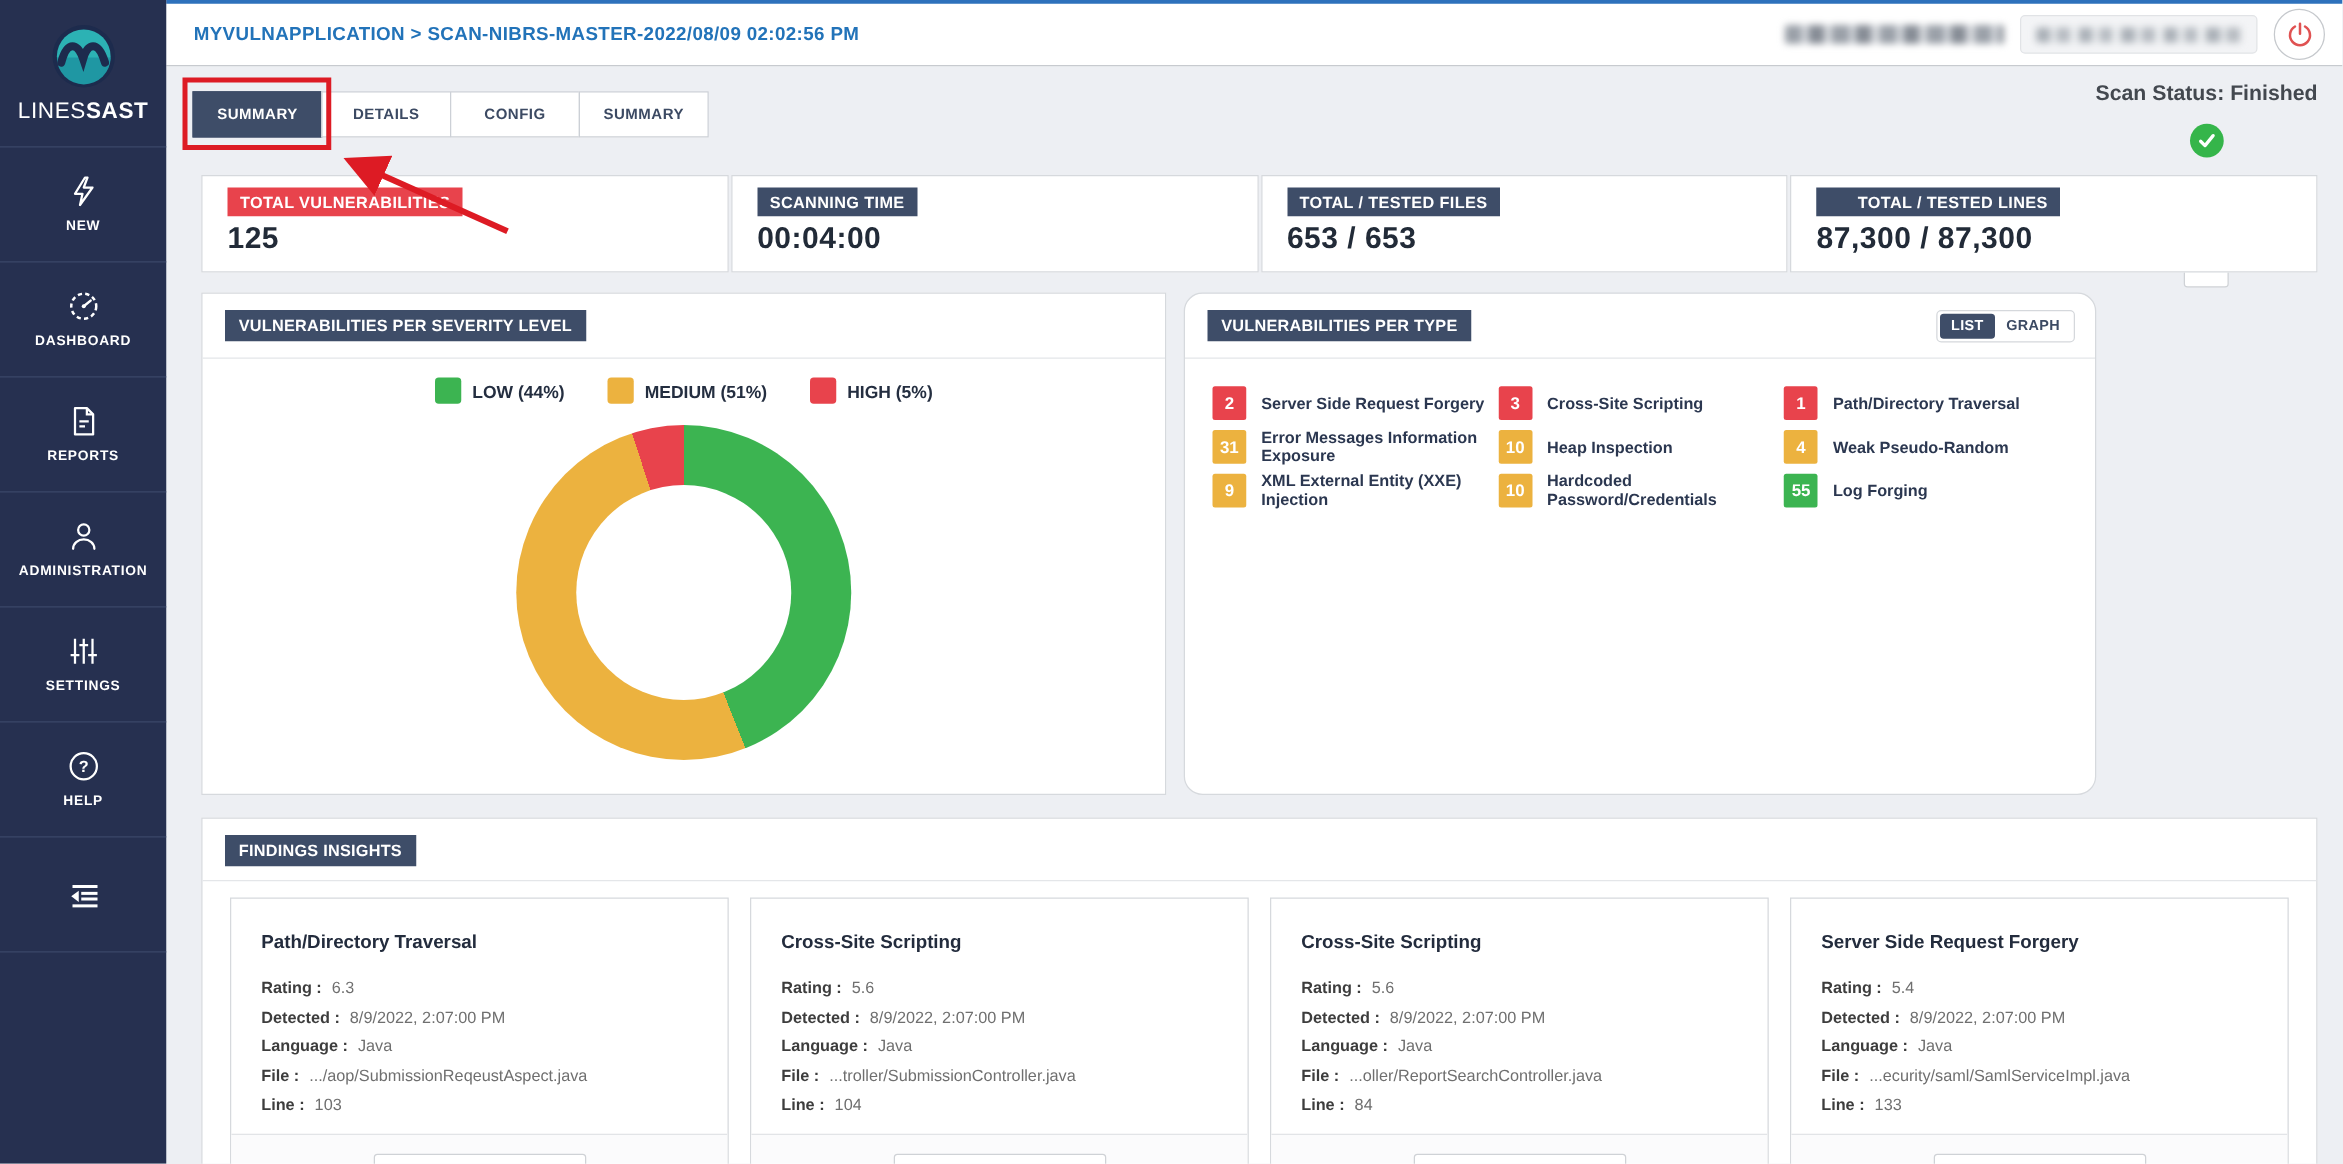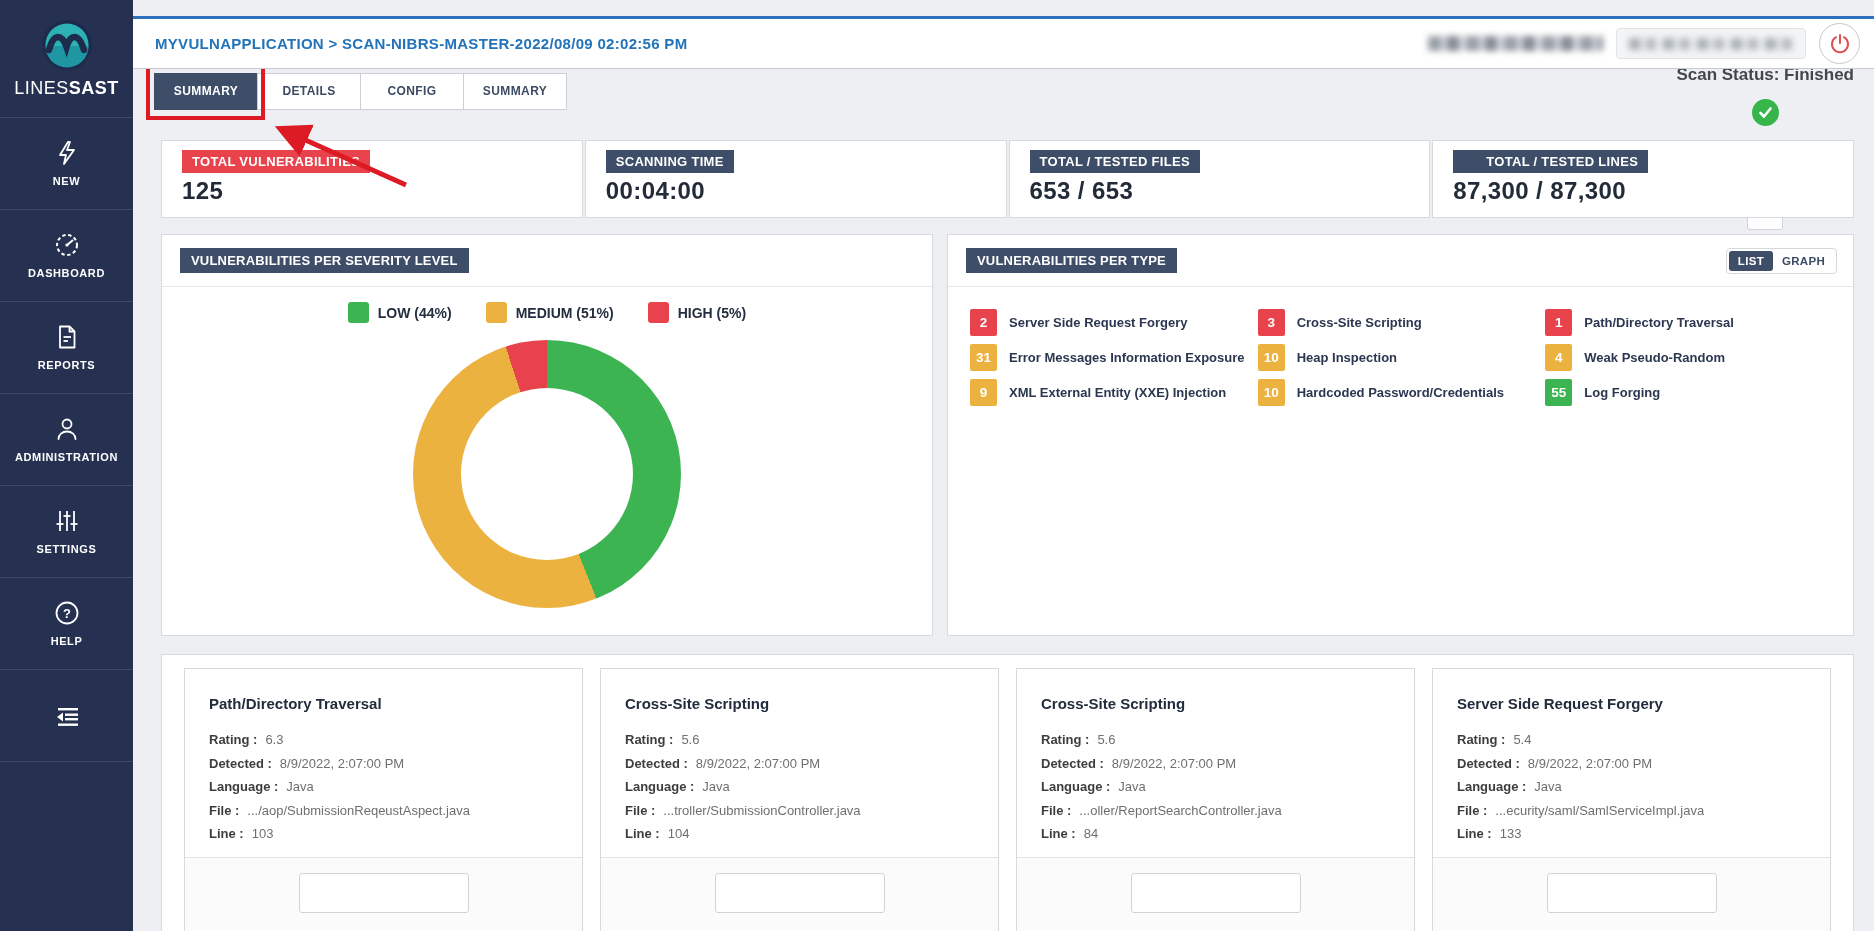--- a/index.html
+++ b/index.html
@@ -9,21 +9,21 @@
   
   .sidebar { position:absolute; left:0; top:0; width:133px; height:931px; background:#263050; z-index:5; }
   .logo-wrap { height:118px; display:flex; flex-direction:column; align-items:center; justify-content:center; border-bottom:1px solid #3b4768; }
   .brand { color:#fff; font-size:18px; letter-spacing:.5px; margin-top:7px; }
   .brand .bold { font-weight:bold; }
   .nav-item { height:92px; border-bottom:1px solid #3b4768; display:flex; flex-direction:column; align-items:center; justify-content:center; gap:9px; color:#fff; cursor:pointer; }
   .nav-label { font-size:11px; font-weight:bold; letter-spacing:.6px; }
   .nav-item svg { display:block; }
 
   
-  .header { position:absolute; left:133px; top:16px; right:0; height:53px; background:#fff; border-top:3px solid #2e71bc; border-bottom:1px solid #c7cacf; z-index:4; }
+  .header { position:absolute; left:133px; top:0; right:0; height:53px; background:#fff; border-top:3px solid #2e71bc; border-bottom:1px solid #c7cacf; z-index:4; }
   .breadcrumb { position:absolute; left:22px; top:16px; font-size:15px; font-weight:bold; color:#2273b9; letter-spacing:.3px; cursor:pointer; }
   .header-right { position:absolute; right:14px; top:0; height:100%; display:flex; align-items:center; gap:13px; }
   .redact-text { width:175px; height:15px; border-radius:2px; filter:blur(3px);
     background:repeating-linear-gradient(90deg,#9aa0a8 0 13px,#cfd3d8 13px 19px,#868c95 19px 31px,#d6d9dd 31px 38px); }
   .redact-pill { width:190px; height:31px; border:1px solid #e1e3e6; border-radius:4px; background:#f3f4f6; display:flex; align-items:center; padding:0 12px; cursor:pointer; }
   .redact-pill .inner { width:100%; height:12px; border-radius:2px; filter:blur(3px);
     background:repeating-linear-gradient(90deg,#aab0b7 0 11px,#e3e5e8 11px 17px,#b6bbc1 17px 27px,#eceef0 27px 34px); }
   .power-btn { width:41px; height:41px; border-radius:50%; border:1px solid #c6c9cd; background:#fff; display:grid; place-items:center; cursor:pointer; }
 
   
@@ -55,21 +55,21 @@
 
   
   #severity-panel { left:28px; top:181px; width:772px; height:402px; }
   .legend { display:flex; justify-content:center; gap:34px; margin-top:15px; }
   .legend-item { display:flex; align-items:center; gap:9px; font-size:14px; font-weight:bold; color:#242e40; }
   .legend-swatch { width:21px; height:21px; border-radius:3px; }
   .donut { width:268px; height:268px; border-radius:50%; margin:17px auto 0; position:relative; }
   .donut::after { content:""; position:absolute; inset:48px; background:#fff; border-radius:50%; }
 
   
-  #types-panel { left:814px; top:181px; width:907px; height:402px; }
+  #types-panel { left:814px; top:181px; width:730px; height:402px;border-radius:15px; }
   .toggle { position:absolute; right:16px; top:13px; display:flex; align-items:center; border:1px solid #d5d8dc; border-radius:4px; background:#fff; padding:2px; }
   .toggle-seg { padding:4px 9px; font-size:11.5px; font-weight:bold; letter-spacing:.3px; color:#3c4a63; border-radius:3px; cursor:pointer; }
   .toggle-seg.active { background:#3e4d68; color:#fff; }
   .types-grid { display:grid; grid-template-columns:1fr 1fr 1fr; padding:22px 20px 0 22px; row-gap:9px; }
   .type-item { display:flex; align-items:center; gap:12px; height:26px; }
   .type-count { min-width:27px; height:27px; padding:0 3px; display:grid; place-items:center; color:#fff; font-size:13.5px; font-weight:bold; border-radius:2px; }
   .type-label { font-size:13px; font-weight:bold; color:#2b3750; }
 
   
   #findings-panel { left:28px; top:601px; width:1693px; height:360px; }
@@ -298,20 +298,23 @@
           <span class="type-label">Hardcoded Password/Credentials</span>
         </div>
       <div class="type-item">
           <span class="type-count" style="background: rgb(60, 180, 81);">55</span>
           <span class="type-label">Log Forging</span>
         </div>
     </div>
   </div>
 
   <div class="panel" id="findings-panel">
+    <div class="findings-header">
+      <span class="panel-badge">FINDINGS INSIGHTS</span>
+    </div>
     <div class="cards-row">
 
       <div class="finding-card">
         <div class="card-inner">
           <div class="card-title">Path/Directory Traversal</div>
           <div class="field-row">
               <span class="field-label">Rating :</span>
               <span class="field-value">6.3</span>
             </div>
           <div class="field-row">

